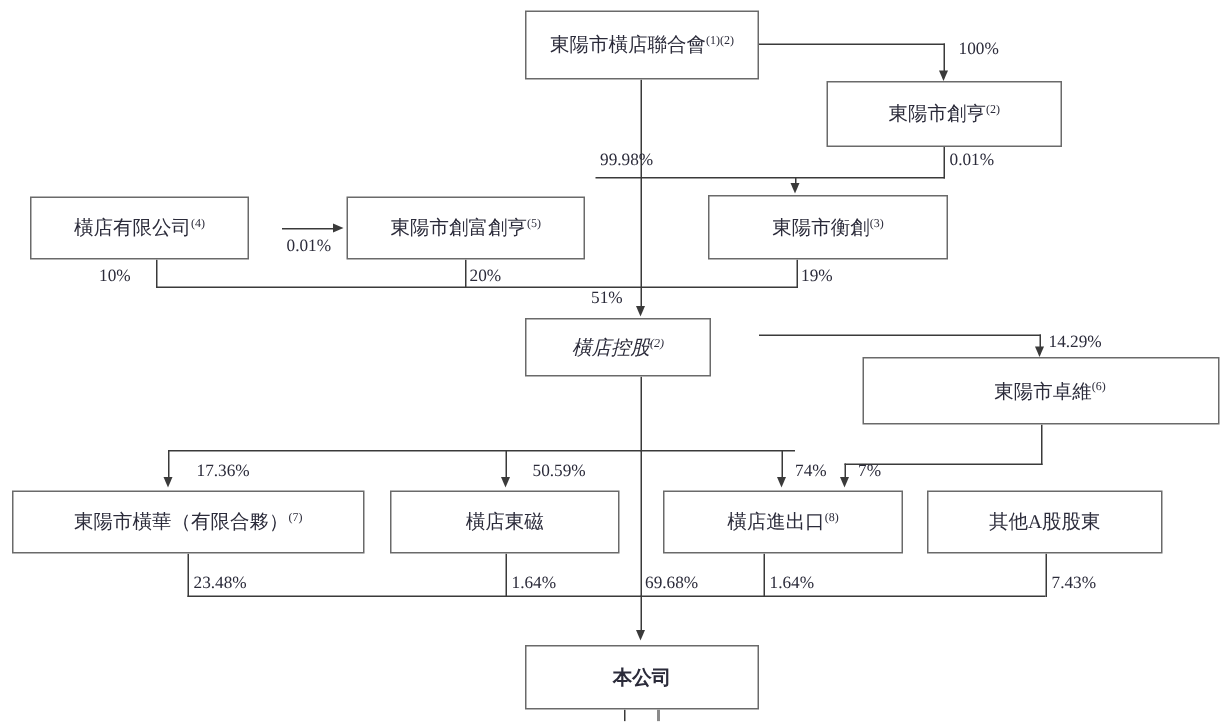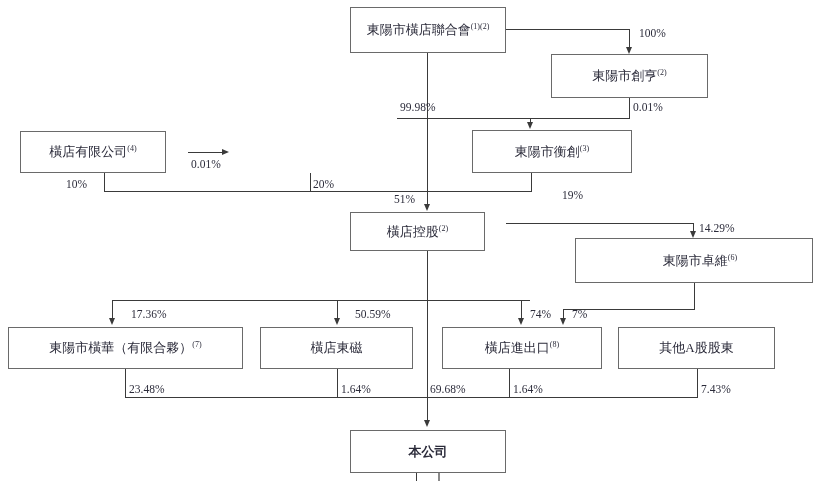--- a/index.html
+++ b/index.html
@@ -78,22 +78,25 @@
   </div>
 
   <div class="node" style="left:472px; top:130px; width:160px; height:43px;">
     <span class="label"><span>東陽市衡創</span><sup>(3)</sup></span>
   </div>
 
   <div class="node" style="left:20px; top:131px; width:146px; height:42px;">
     <span class="label"><span>橫店有限公司</span><sup>(4)</sup></span>
   </div>
 
-
-  <div class="node" style="left:350px; top:212px; width:135px; height:39px;">
+  <div class="node" style="left:231px; top:131px; width:159px; height:42px;">
+    <span class="label"><span>東陽市創富創亨</span><sup>(5)</sup></span>
+  </div>
+
+  <div class="node" style="left:350px; top:212px; width:124px; height:39px;font-style:italic;">
     <span class="label"><span>橫店控股</span><sup>(2)</sup></span>
   </div>
 
   <div class="node" style="left:575px; top:238px; width:238px; height:45px;padding-left:12px;">
     <span class="label"><span>東陽市卓維</span><sup>(6)</sup></span>
   </div>
 
   <div class="node" style="left:8px; top:327px; width:235px; height:42px;">
     <span class="label"><span>東陽市橫華（有限合夥）</span><sup>(7)</sup></span>
   </div>
@@ -172,21 +175,21 @@
 
   <div class="ln v" style="left:416px; top:473px; height:8px;"></div>
   <div class="ln v" style="left:438px; top:473px; height:8px; width:2px; background:#8a8a8a;"></div>
 
   <div class="pct" style="left:639px; top:27px;">100%</div>
   <div class="pct" style="left:400px; top:101px;">99.98%</div>
   <div class="pct" style="left:633px; top:101px;">0.01%</div>
   <div class="pct" style="left:191px; top:158px;">0.01%</div>
   <div class="pct" style="left:66px; top:178px;">10%</div>
   <div class="pct" style="left:313px; top:178px;">20%</div>
-  <div class="pct" style="left:534px; top:189px;margin-left:28px;">19%</div>
+  <div class="pct" style="left:534px; top:178px;">19%</div>
   <div class="pct" style="left:394px; top:193px;">51%</div>
   <div class="pct" style="left:699px; top:222px;">14.29%</div>
   <div class="pct" style="left:131px; top:308px;">17.36%</div>
   <div class="pct" style="left:355px; top:308px;">50.59%</div>
   <div class="pct" style="left:530px; top:308px;">74%</div>
   <div class="pct" style="left:572px; top:308px;">7%</div>
   <div class="pct" style="left:129px; top:383px;">23.48%</div>
   <div class="pct" style="left:341px; top:383px;">1.64%</div>
   <div class="pct" style="left:430px; top:383px;">69.68%</div>
   <div class="pct" style="left:513px; top:383px;">1.64%</div>

